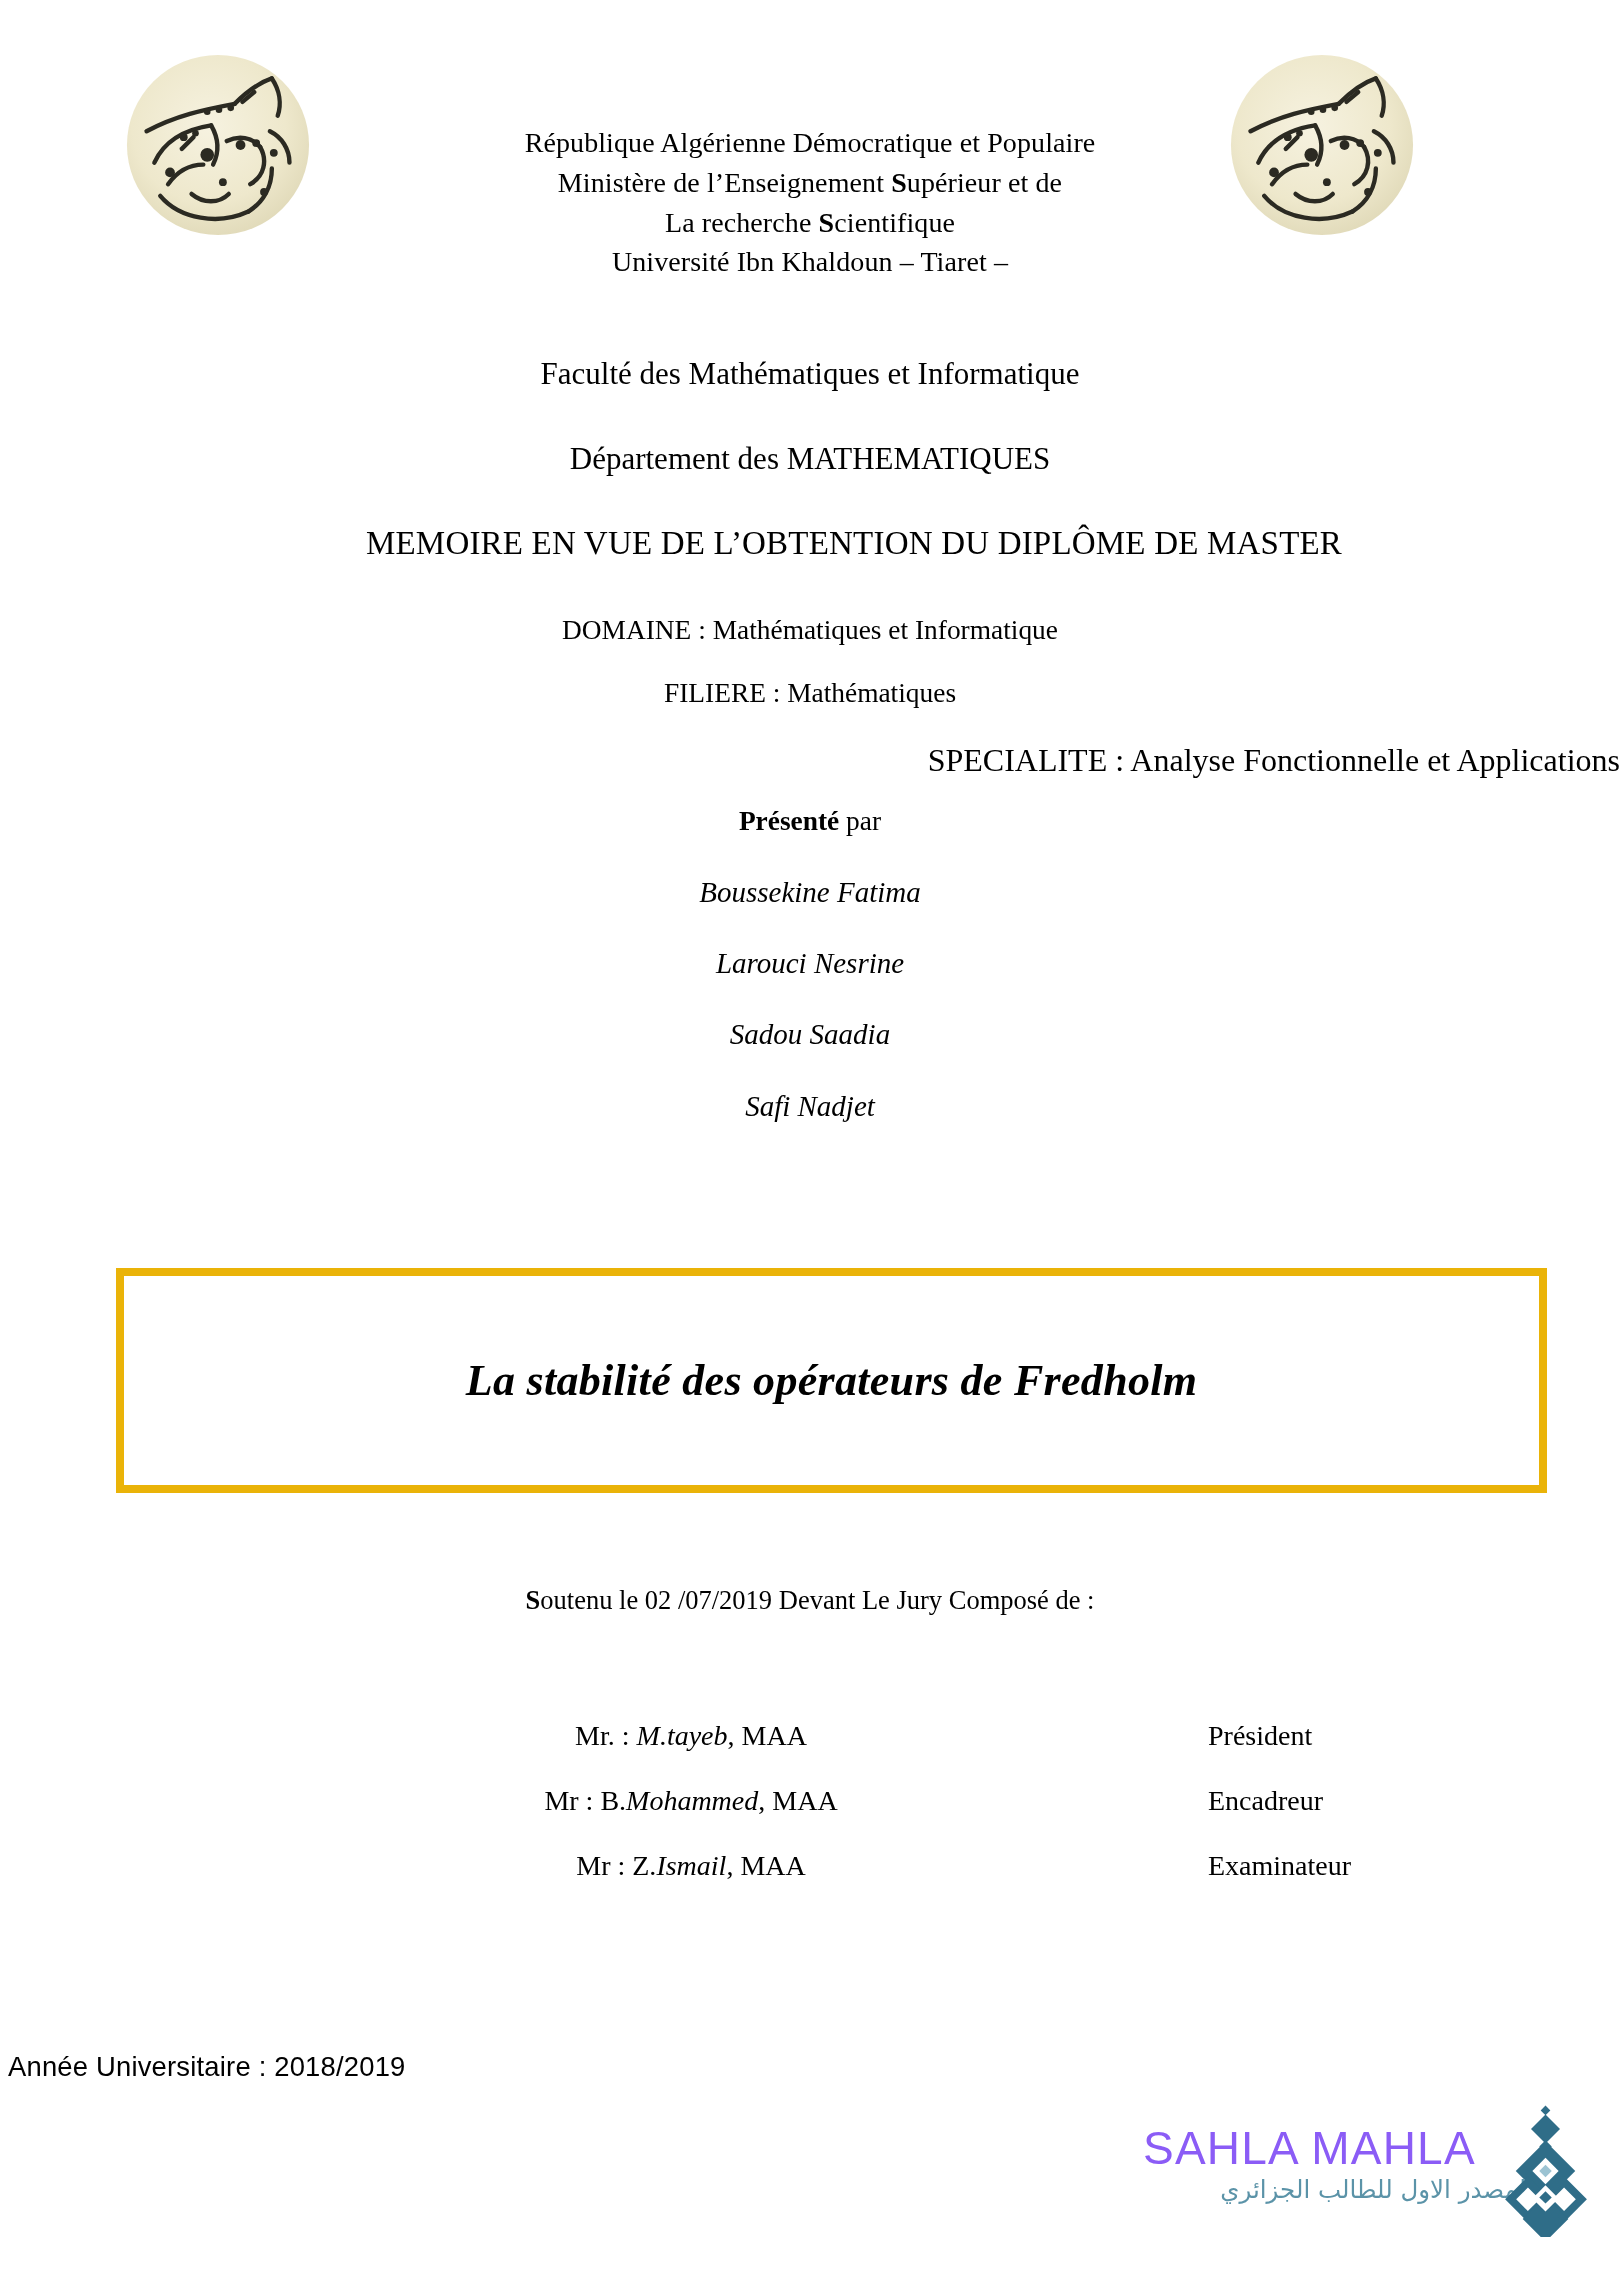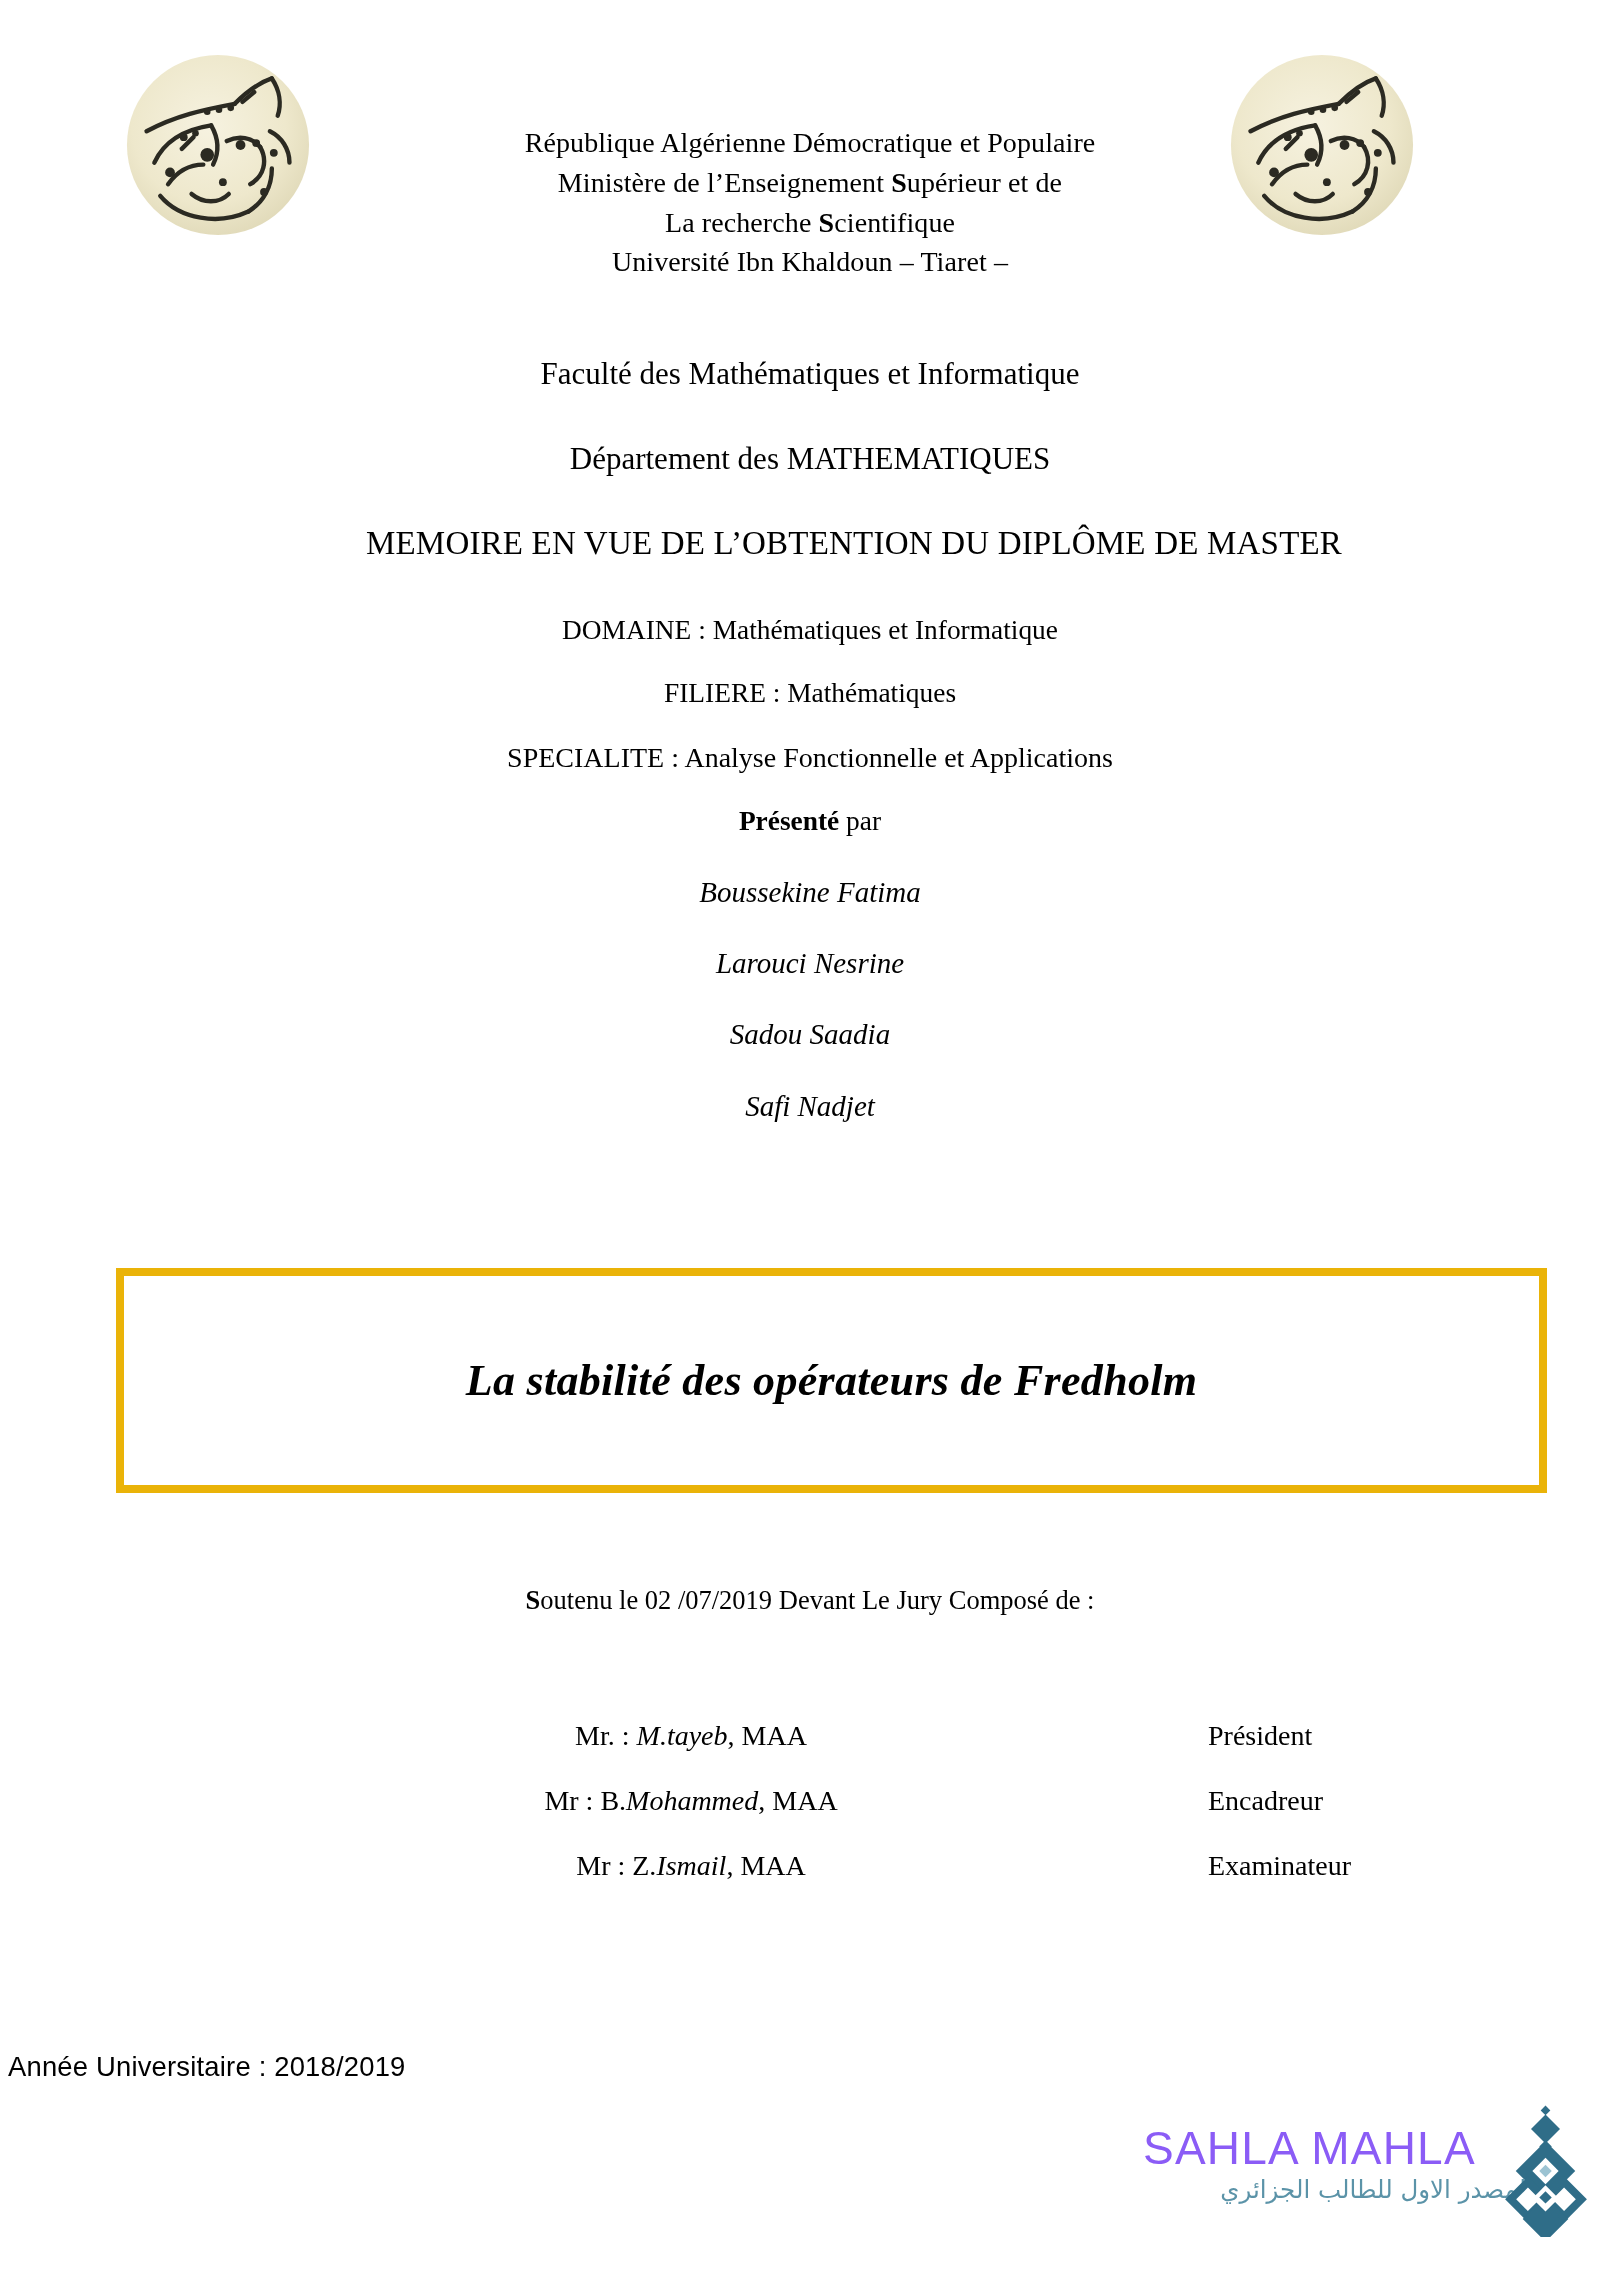--- a/index.html
+++ b/index.html
@@ -52,21 +52,21 @@
   .ministry b { font-weight: 700; }
 
   .line-abs { position: absolute; width: 1620px; text-align: center; white-space: nowrap; }
 
   .faculty      { top: 356px; font-size: 31px; }
   .department   { top: 441px; font-size: 31px; }
   .memoire      { top: 525px; font-size: 33px; letter-spacing: 0.2px; padding-left: 44px; }
 
   .domaine      { top: 615px; font-size: 27.4px; }
   .filiere      { top: 678px; font-size: 27.4px; }
-  .specialite   { top: 742px; font-size: 28px; }
+  .specialite   { top: 742px; font-size: 32px; text-align: right; }
   .presente     { top: 806px; font-size: 27.4px; }
   .presente b   { font-weight: 700; }
 
   .author { font-size: 29px; font-style: italic; }
   .author-1 { top: 876px; }
   .author-2 { top: 947px; }
   .author-3 { top: 1018px; }
   .author-4 { top: 1090px; }
 
   .intitule { top: 1184px; font-size: 27.4px; font-weight: 700; }

